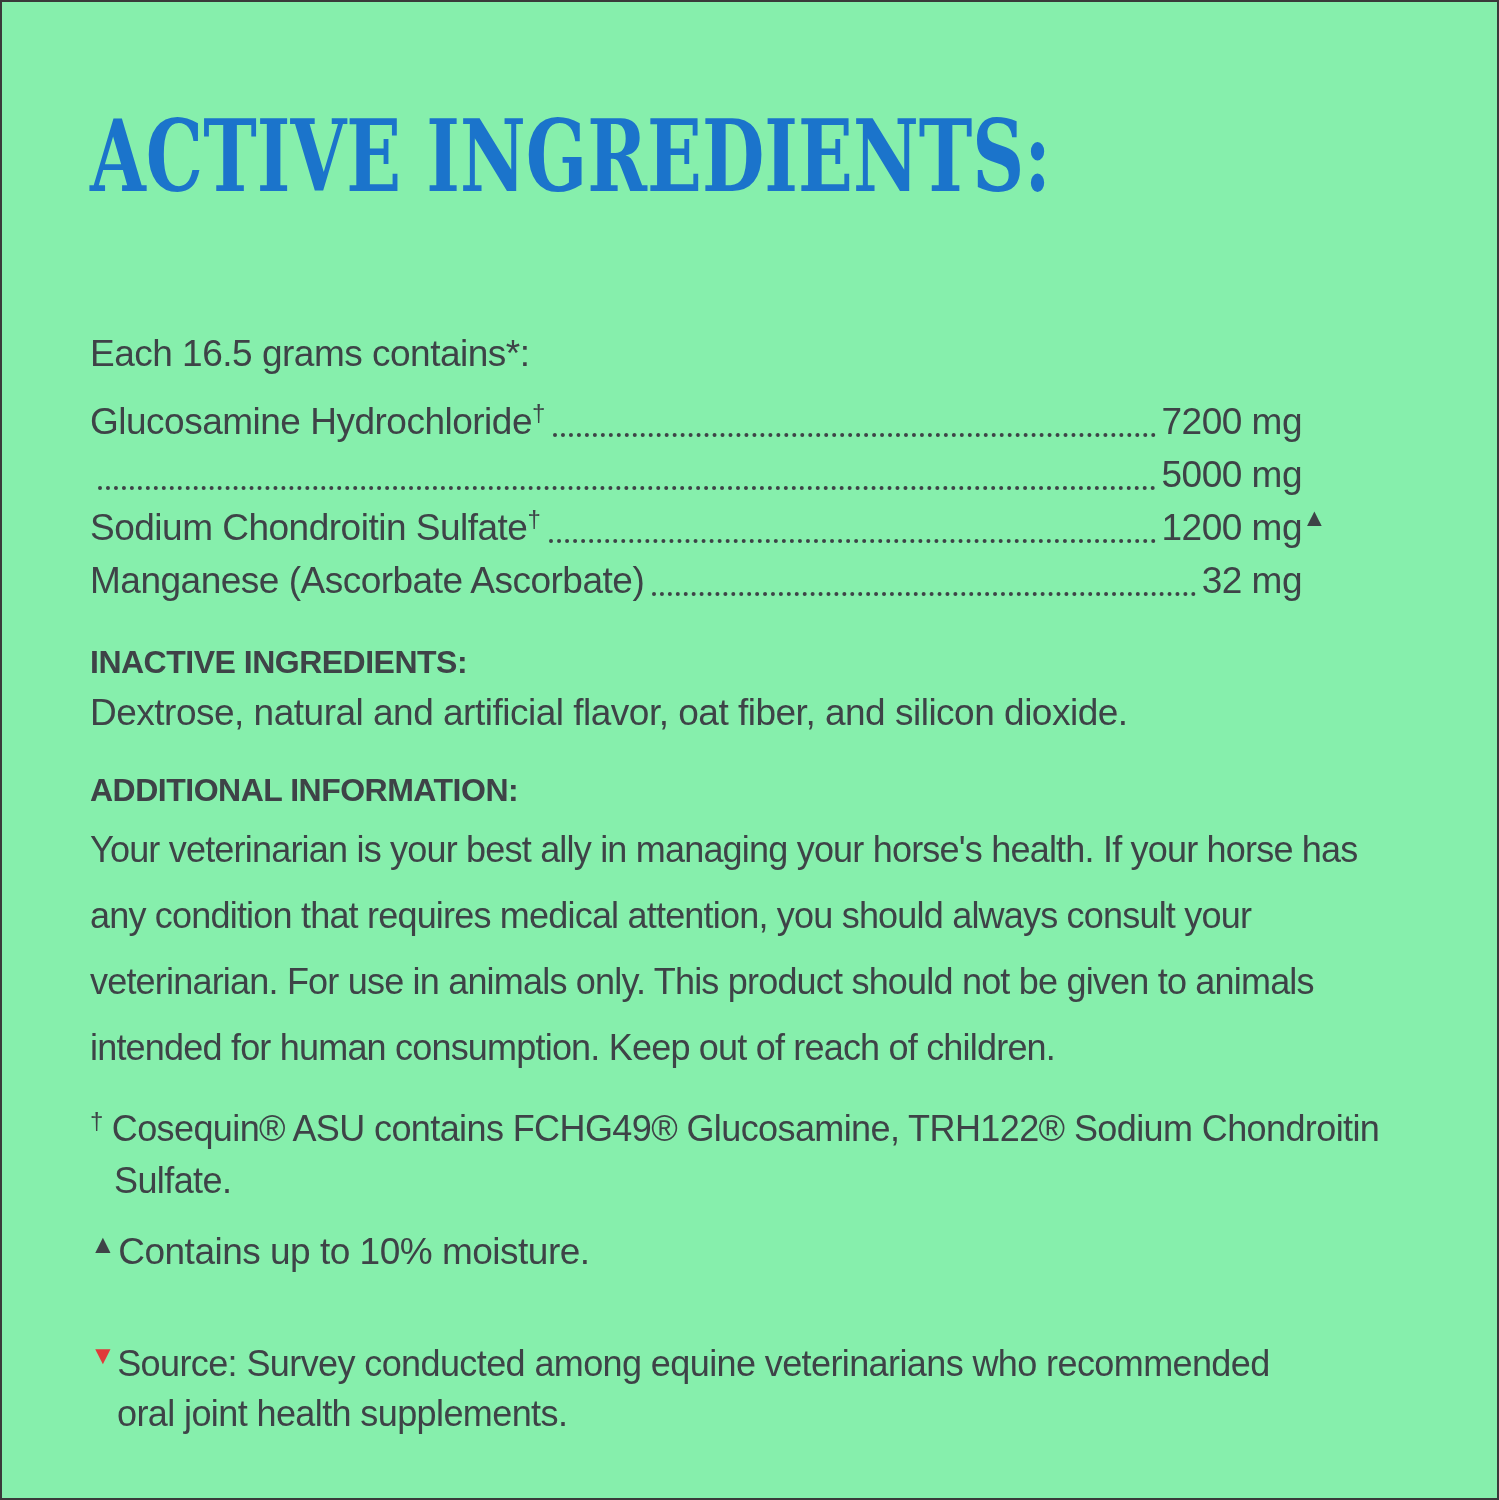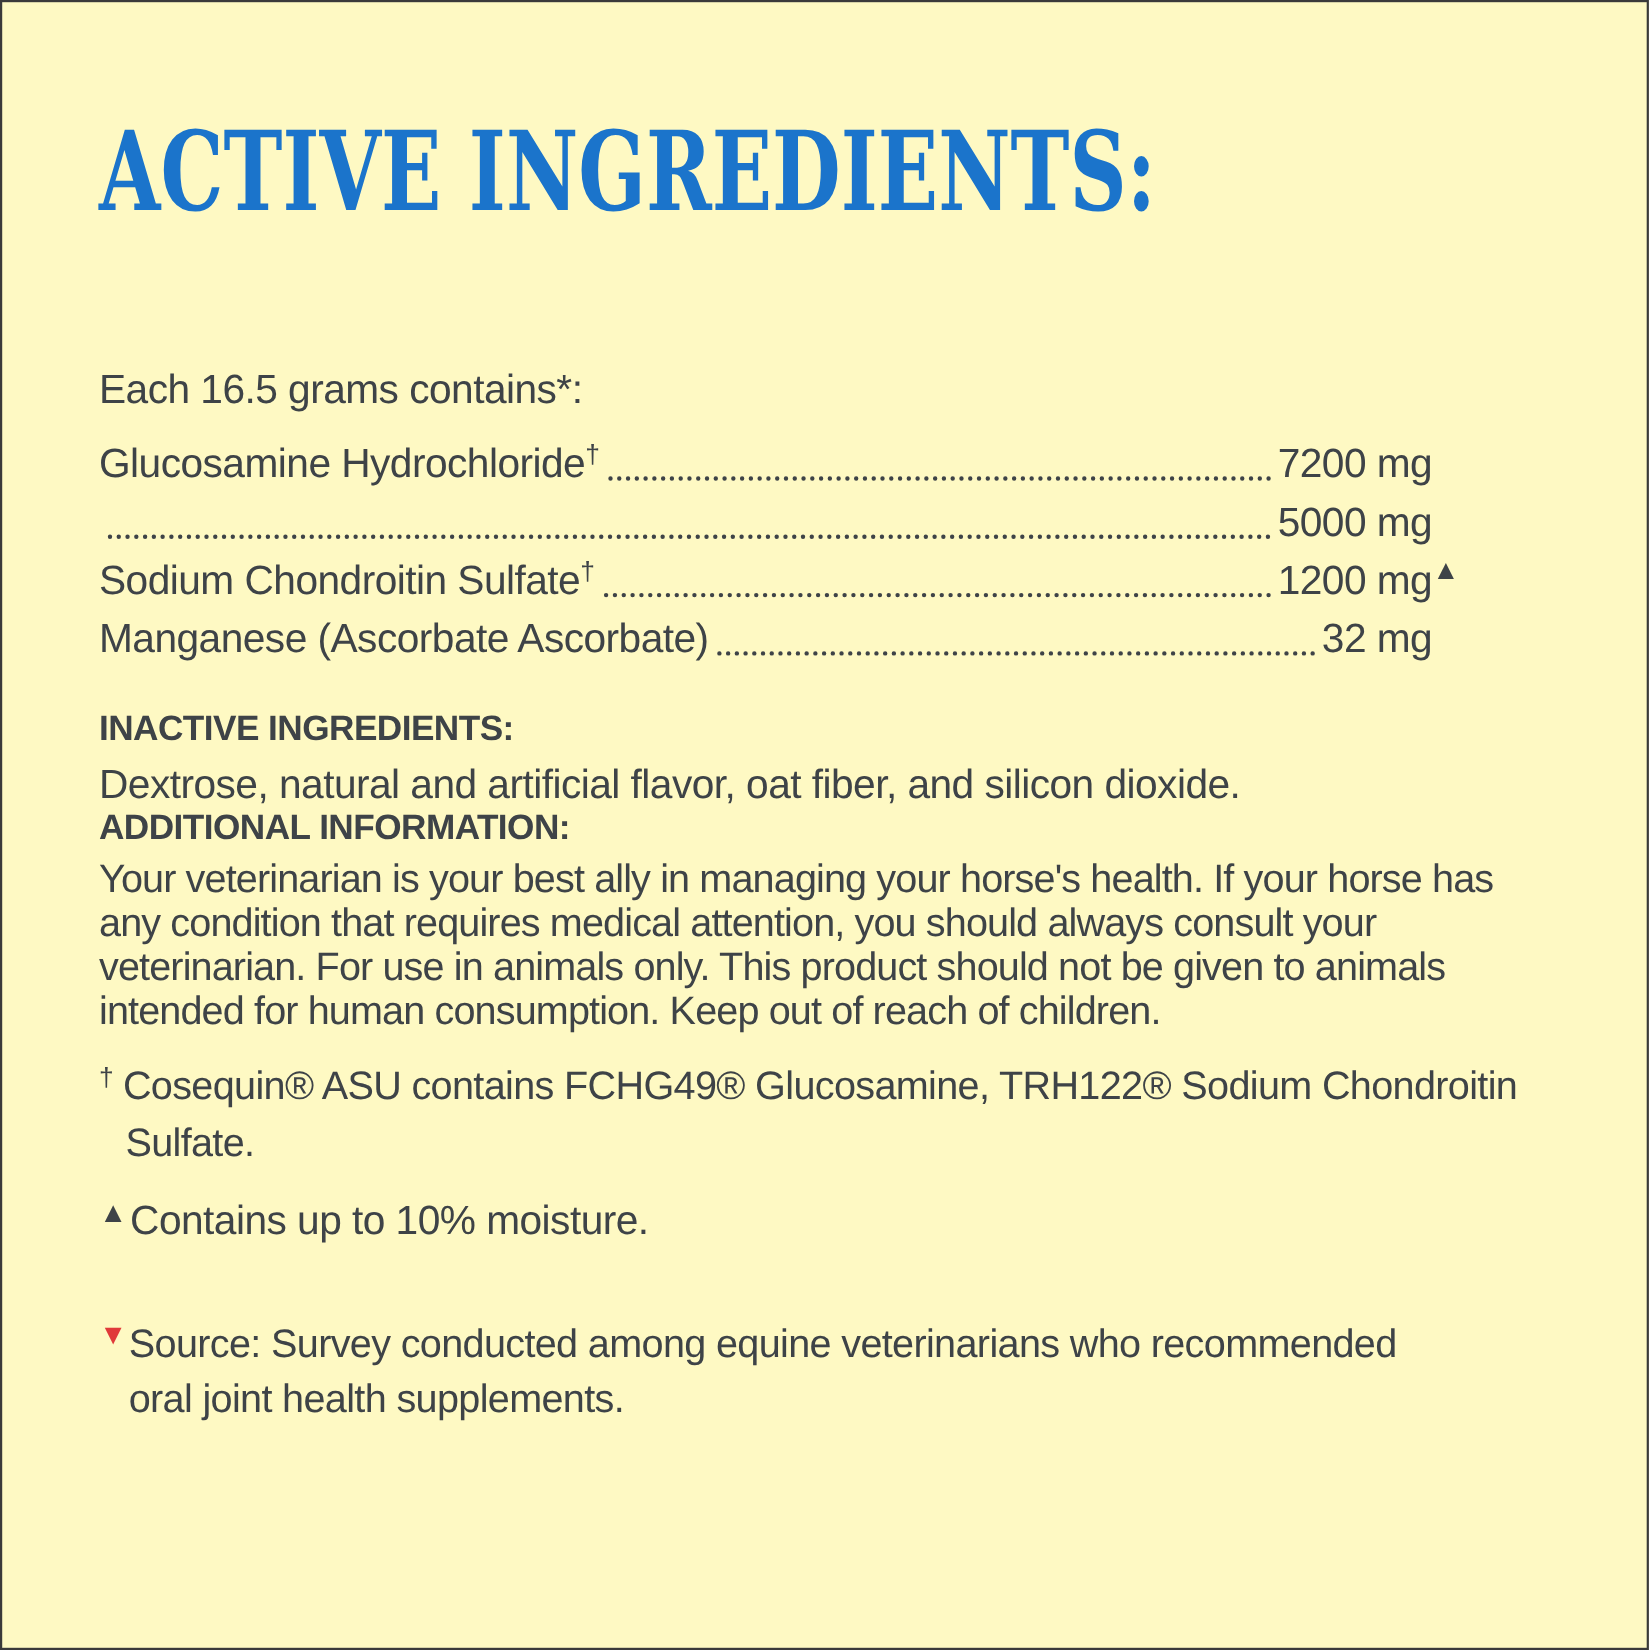--- a/index.html
+++ b/index.html
@@ -1,19 +1,19 @@
 <!DOCTYPE html>
 <html><head>
 <meta charset="utf-8">
 <style>
   html,body { margin:0; padding:0; }
   body { width:1499px; height:1500px; background:#fff; }
   .page {
     box-sizing:border-box; width:1499px; height:1500px;
-    background:#fef9c3; border:2px solid #3a3a3a;
+    background:#86efac; border:2px solid #3a3a3a;
     padding:103px 0 0 88px; overflow:hidden;
     font-family:"Liberation Sans","DejaVu Sans",sans-serif;
     color:#3e4347;
   }
   .title {
     margin:0; white-space:nowrap;
     font-family:"DejaVu Serif","Liberation Serif",serif;
     font-weight:700; color:#1b74cb;
     font-size:100px; line-height:1.02; letter-spacing:0px;
     transform:scaleX(0.72); transform-origin:0 50%;
@@ -36,23 +36,23 @@
   }
   .ing-amt .tri { display:inline-block; width:0; overflow:visible; font-size:25px; vertical-align:14px; letter-spacing:0; }
 
   h2 { font-size:32px; font-weight:700; margin:0; letter-spacing:-0.5px; }
   .section-inactive { margin-top:40px; }
   .body-line { font-size:37px; letter-spacing:-0.5px; margin:11px 0 0 0; }
 
   .scoop-note { font-size:37px; letter-spacing:-0.5px; margin:30px 0 0 0; }
   .scoop-note .marker { margin-right:9px; }
 
-  .section-additional { }
+  .section-additional { margin-top:38px; }
   .para {
-    font-size:36px; line-height:40px; letter-spacing:-0.8px;
+    font-size:36px; line-height:66px; letter-spacing:-0.8px;
     max-width:1285px; margin:8px 0 0 0;
   }
 
   .dagger-note {
     font-size:36px; line-height:52px; letter-spacing:-0.6px;
     max-width:1345px; margin:22px 0 0 0;
     padding-left:24px; text-indent:-24px;
   }
   .dagger-note .marker { font-size:24px; vertical-align:12px; margin-right:9px; }
 

